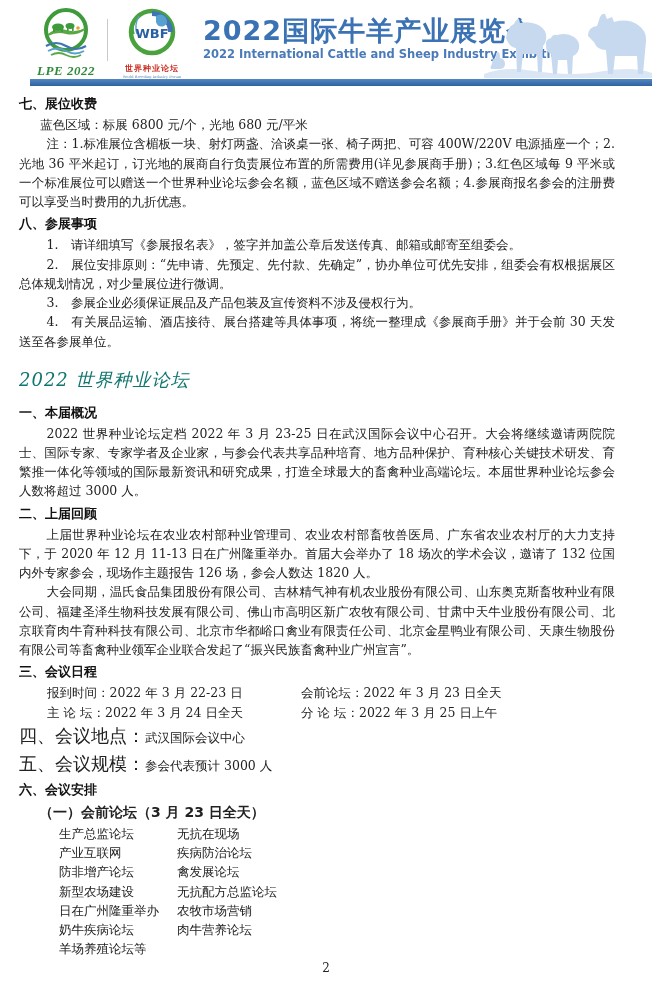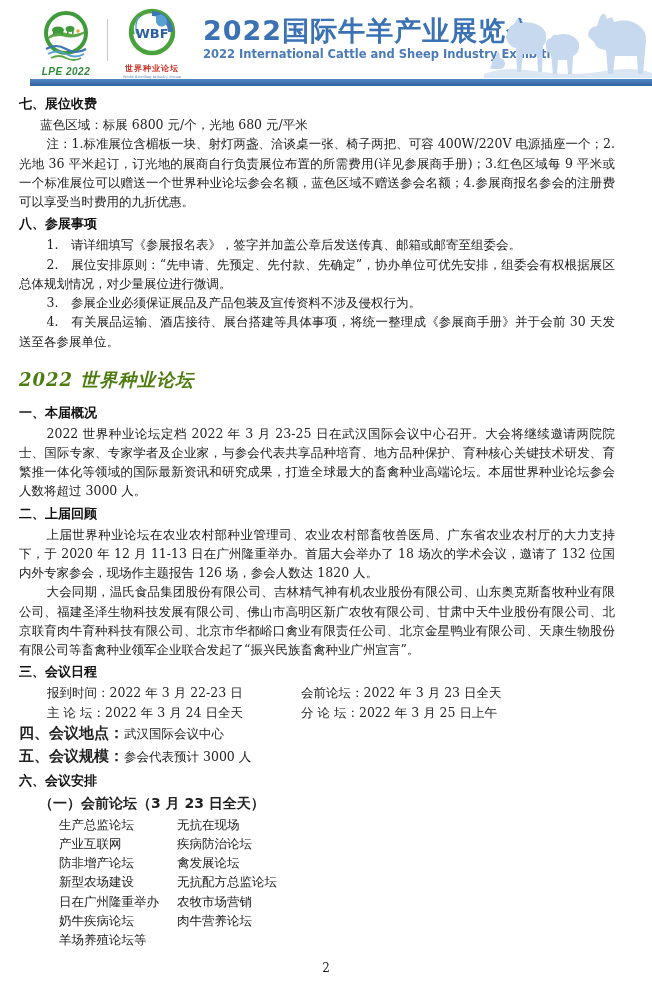--- a/index.html
+++ b/index.html
@@ -5,48 +5,48 @@
   html,body { margin:0; padding:0; background:#ffffff; }
   .page {
     position:relative; width:652px; height:985px; background:#ffffff;
     font-family:"DejaVu Serif", serif; color:#222; overflow:hidden;
     margin:0 auto;
   }
   
   .header { position:relative; height:79px; }
   .header-inner { display:flex; align-items:center; padding:8px 0 0 34px; }
   .lpe-logo { width:64px; text-align:center; flex:none; }
-  .lpe-label { font-family:Liberation Sans, sans-serif; font-style:italic; font-weight:bold;
-               font-size:10px; color:#2e8b3a; letter-spacing:.5px; margin-top:1px; }
+  .lpe-label { font-family:Liberation Serif, serif; font-style:italic; font-weight:bold;
+               font-size:13px; color:#2e8b3a; letter-spacing:.5px; margin-top:1px; }
   .logo-divider { width:1px; height:42px; background:#c9c9c9; margin:0 9px 8px 9px; flex:none; }
   .wbf-logo { width:70px; text-align:center; flex:none; }
   .wbf-cn { font-size:8px; font-weight:bold; color:#cc2a1e; letter-spacing:1px; margin-top:1px;
             font-family:"DejaVu Sans", sans-serif; }
   .wbf-en { font-size:4px; color:#5a7fae; transform:scale(.9); white-space:nowrap; }
   .title-block { margin:0 0 10px 16px; flex:none; }
   .title-cn { font-family:"DejaVu Sans", sans-serif; font-weight:bold; font-size:27px;
               color:#3a72b4; letter-spacing:1px; line-height:1.1; }
   .title-en { font-family:"DejaVu Sans", sans-serif; font-weight:bold; font-size:11.5px;
               color:#4a7ab8; margin-top:2px; }
   .animals { position:absolute; right:0; top:6px; width:168px; height:72px; }
   .blue-bar { height:7px; margin-left:30px;
               background:linear-gradient(#5387c2,#2f62a0); }
   
   .content { padding:12px 37px 0 19px; font-size:12.5px; line-height:1.54;
              text-align:justify; }
   .sec-heading { font-family:"DejaVu Sans", sans-serif; font-weight:bold; font-size:13px;
                  color:#111; margin:3px 0 1px 0; text-align:left; }
   .fee-line { text-indent:1.7em; }
   .para { text-indent:2.2em; margin:0; }
-  .forum-title { font-family:"DejaVu Serif", serif; font-weight:bold; font-style:italic;
-                 font-size:18px; color:#4d7c0f; margin:15px 0 9px 0; text-align:left; letter-spacing:1px; }
+  .forum-title { font-family:"DejaVu Serif", serif; font-weight:normal; font-style:italic;
+                 font-size:18px; color:#0f766e; margin:15px 0 9px 0; text-align:left; letter-spacing:1px; }
   .bold { font-weight:normal; }
   .schedule-row { display:flex; padding-left:28px; }
   .schedule-left { width:254px; flex:none; }
-  .inline-heading { font-family:"DejaVu Sans", sans-serif; font-weight:bold; font-size:15px; }
+  .inline-heading { font-family:"DejaVu Sans", sans-serif; font-weight:normal; font-size:18px; }
   .preforum-heading { font-family:"DejaVu Sans", sans-serif; font-weight:bold; font-size:14px;
                       padding-left:20px; margin-top:2px; text-align:left; }
   .forum-grid { display:grid; grid-template-columns:118px 220px; padding-left:40px;
                 text-align:left; }
   .page-num { position:absolute; bottom:10px; left:0; width:100%; text-align:center;
               font-size:12px; color:#222; }
 </style>
 </head>
 <body>
 

